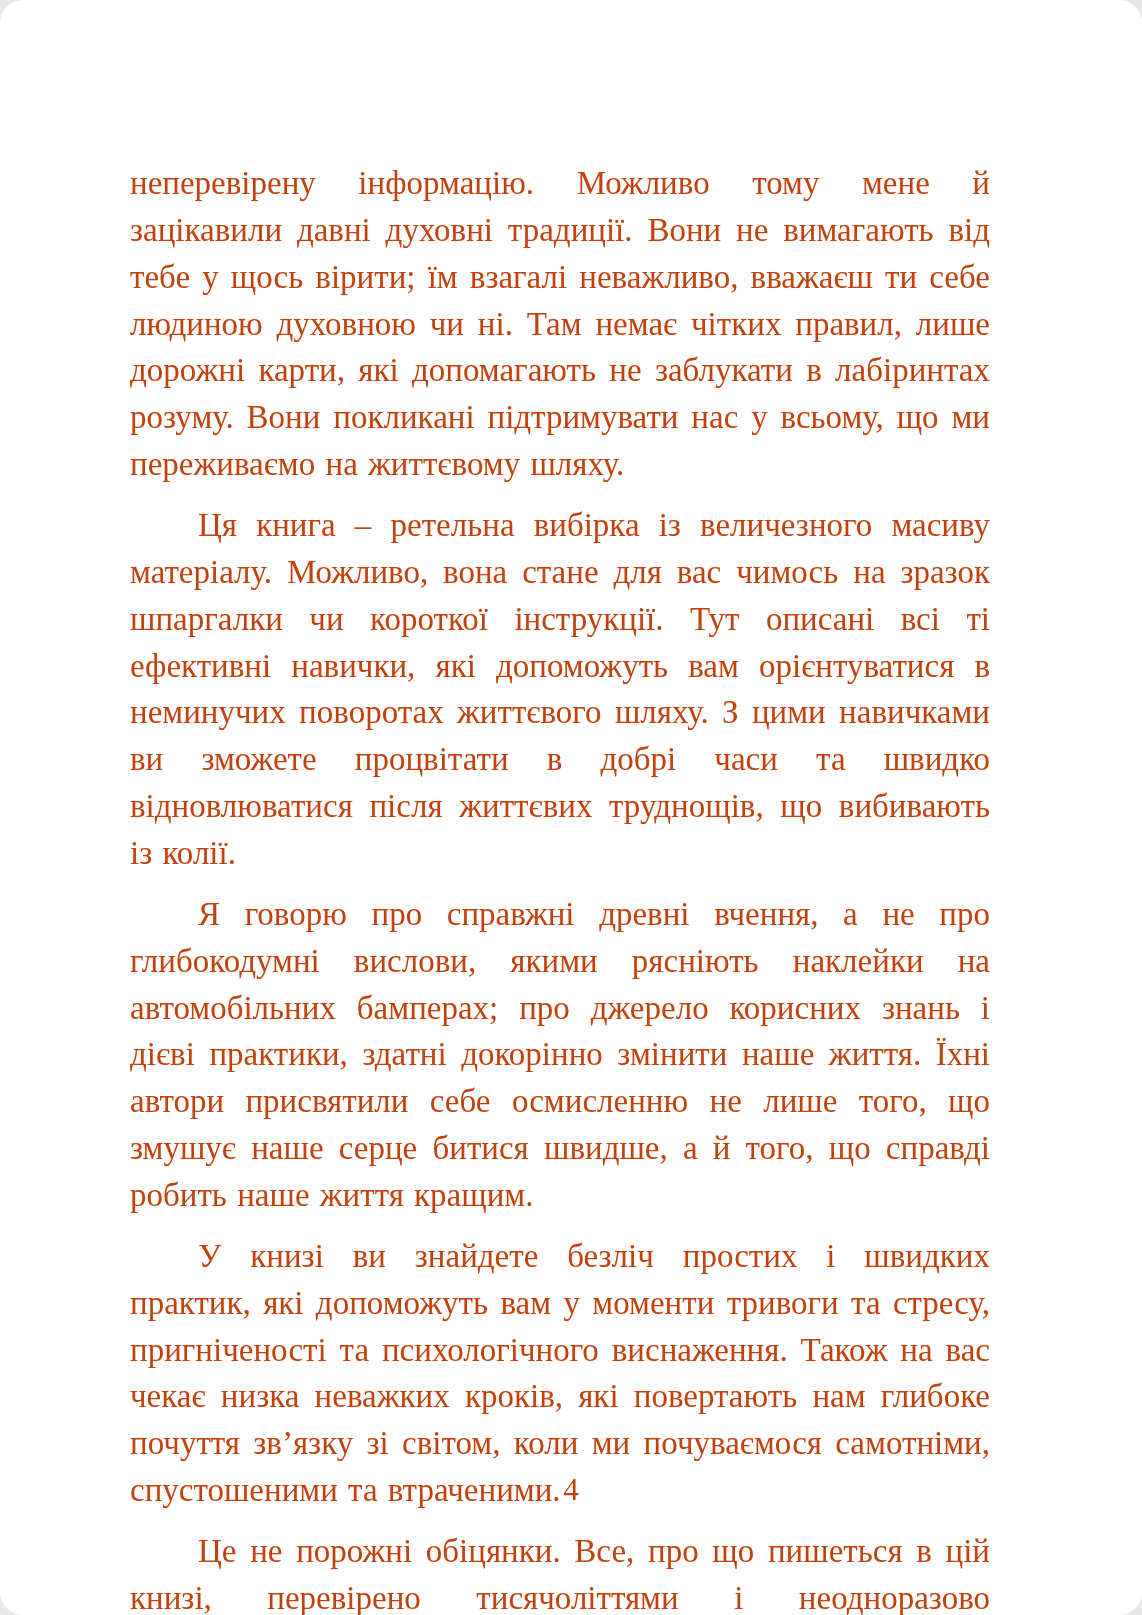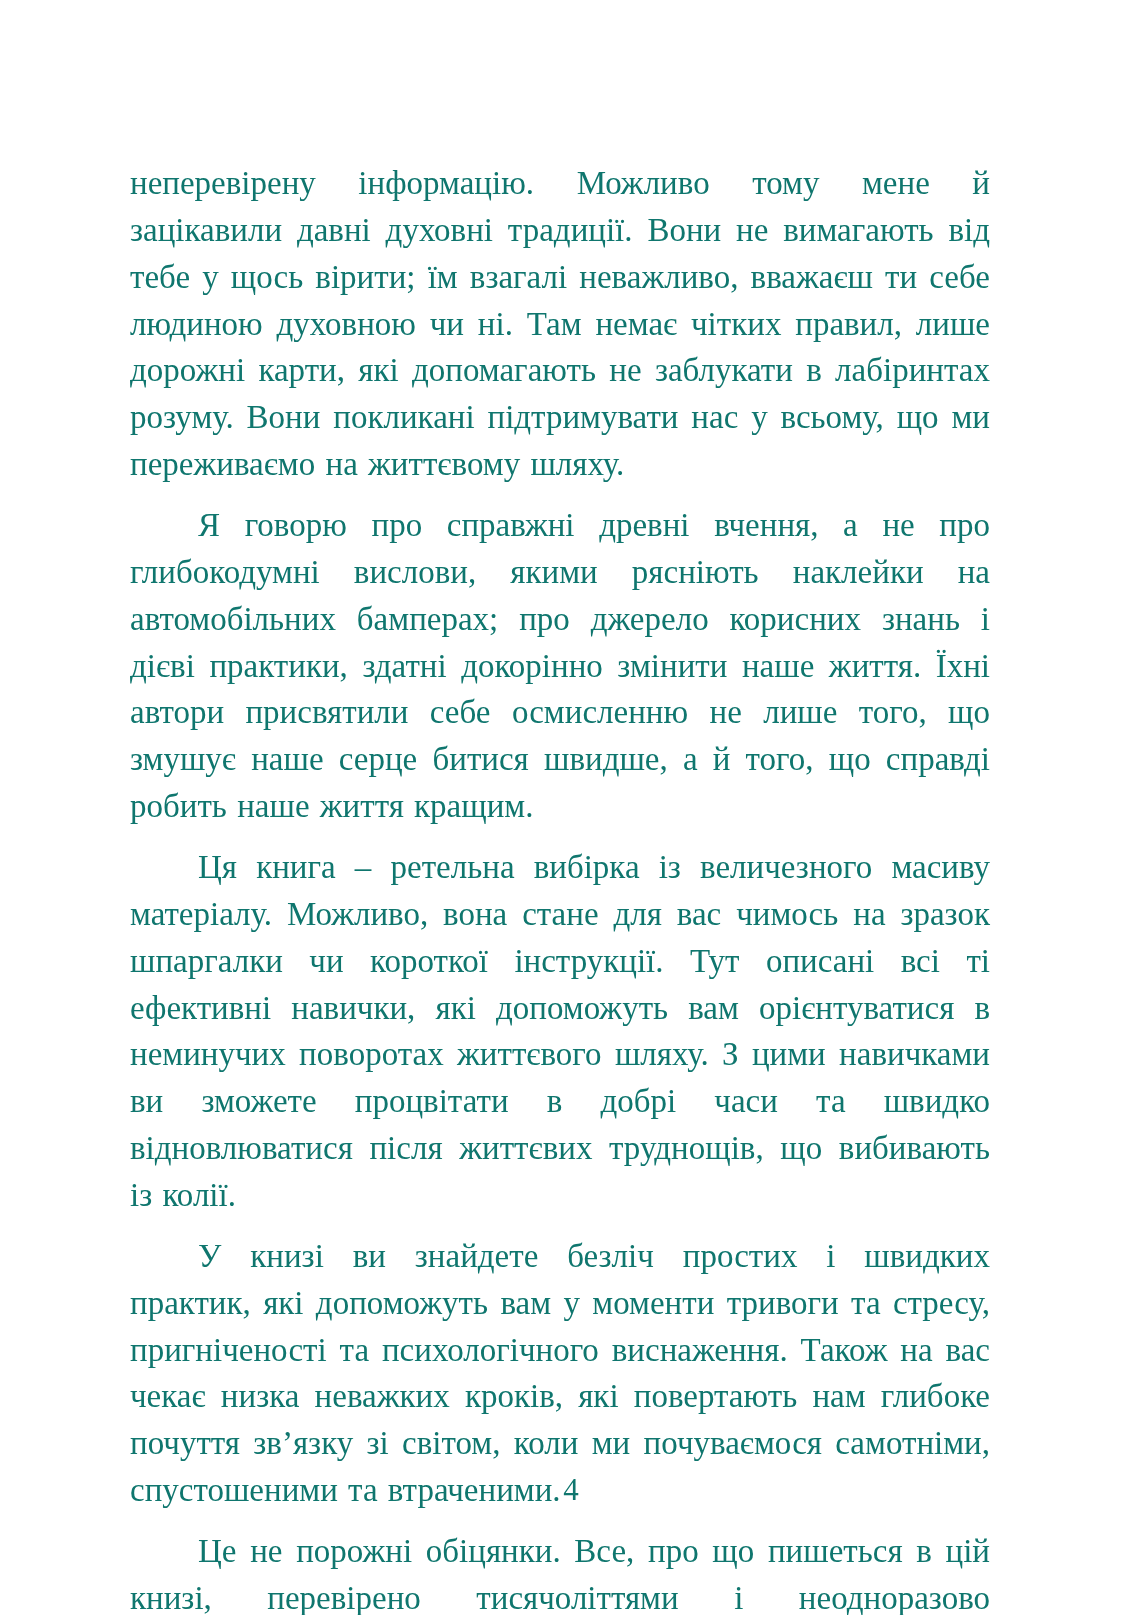--- a/index.html
+++ b/index.html
@@ -7,22 +7,23 @@
     padding: 0;
     background: #e8e8e8;
   }
   .page {
     position: relative;
     width: 1142px;
     height: 1615px;
     margin: 0 auto;
     background: #ffffff;
     font-family: "Liberation Serif", "DejaVu Serif", serif;
-    color: #0f766e;
+    color: #c2410c;
     overflow: hidden;
+    border-radius: 23px;
   }
   .text-block {
     position: absolute;
     left: 130px;
     top: 160px;
     width: 860px;
     font-size: 33px;
     line-height: 1.42;
     text-align: justify;
   }
@@ -42,19 +43,19 @@
     text-align: center;
     font-size: 31px;
   }
 </style>
 </head>
 <body>
 
 <div class="page">
   <div class="text-block">
     <p class="no-indent">неперевірену інформацію. Можливо тому мене й зацікавили давні духовні традиції. Вони не вимагають від тебе у щось вірити; їм взагалі неважливо, вважаєш ти себе людиною духовною чи ні. Там немає чітких правил, лише дорожні карти, які допомагають не заблукати в лабіринтах розуму. Вони покликані підтримувати нас у всьому, що ми переживаємо на життєвому шляху.</p>
+    <p>Ця книга – ретельна вибірка із величезного масиву матеріалу. Можливо, вона стане для вас чимось на зразок шпаргалки чи короткої інструкції. Тут описані всі ті ефективні навички, які допоможуть вам орієнтуватися в неминучих поворотах життєвого шляху. З цими навичками ви зможете процвітати в добрі часи та швидко відновлюватися після життєвих труднощів, що вибивають із колії.</p>
     <p>Я говорю про справжні древні вчення, а не про глибокодумні вислови, якими рясніють наклейки на автомобільних бамперах; про джерело корисних знань і дієві практики, здатні докорінно змінити наше життя. Їхні автори присвятили себе осмисленню не лише того, що змушує наше серце битися швидше, а й того, що справді робить наше життя кращим.</p>
-    <p>Ця книга – ретельна вибірка із величезного масиву матеріалу. Можливо, вона стане для вас чимось на зразок шпаргалки чи короткої інструкції. Тут описані всі ті ефективні навички, які допоможуть вам орієнтуватися в неминучих поворотах життєвого шляху. З цими навичками ви зможете процвітати в добрі часи та швидко відновлюватися після життєвих труднощів, що вибивають із колії.</p>
     <p>У книзі ви знайдете безліч простих і швидких практик, які допоможуть вам у моменти тривоги та стресу, пригніченості та психологічного виснаження. Також на вас чекає низка неважких кроків, які повертають нам глибоке почуття зв’язку зі світом, коли ми почуваємося самотніми, спустошеними та втраченими.</p>
     <p>Це не порожні обіцянки. Все, про що пишеться в цій книзі, перевірено тисячоліттями і неодноразово випробувано. Ці практики справді працюють; саме тому все більше людей у всьому світі у пошуках щастя та процвітання звертаються до давніх духовних традицій.</p>
   </div>
   <div class="page-number">4</div>
 </div>
 
 </body></html>

